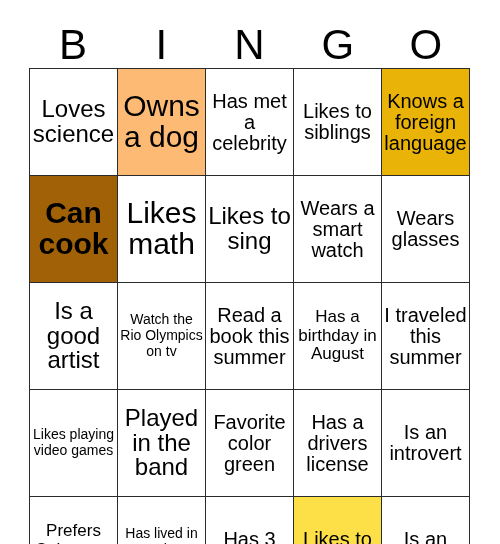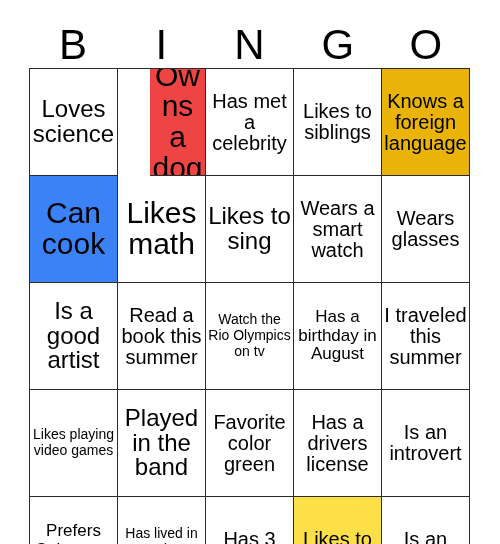--- a/index.html
+++ b/index.html
@@ -98,55 +98,55 @@
       <div class="header-letter">I</div>
       <div class="header-letter">N</div>
       <div class="header-letter">G</div>
       <div class="header-letter">O</div>
     </div>
 
   <div id="bingo-grid" style="border-top-color: rgb(43, 43, 43); border-left-color: rgb(43, 43, 43);">
       <div class="bingo-cell sz-lg" style="border-right-color: rgb(43, 43, 43); border-bottom-color: rgb(43, 43, 43); background: rgb(255, 255, 255); color: rgb(0, 0, 0);">
         <span class="cell-text">Loves science</span>
       </div>
-      <div class="bingo-cell sz-xl" style="border-right-color: rgb(43, 43, 43); border-bottom-color: rgb(43, 43, 43); background: #ef4444; color: rgb(0, 0, 0); margin-left: 32px;">
+      <div class="bingo-cell sz-xl" style="border-right-color: rgb(43, 43, 43); border-bottom-color: rgb(43, 43, 43); background: #fdba74; color: rgb(0, 0, 0);">
         <span class="cell-text">Owns a dog</span>
       </div>
       <div class="bingo-cell sz-md" style="border-right-color: rgb(43, 43, 43); border-bottom-color: rgb(43, 43, 43); background: rgb(255, 255, 255); color: rgb(0, 0, 0);">
         <span class="cell-text">Has met a celebrity</span>
       </div>
       <div class="bingo-cell sz-md" style="border-right-color: rgb(43, 43, 43); border-bottom-color: rgb(43, 43, 43); background: rgb(255, 255, 255); color: rgb(0, 0, 0);">
         <span class="cell-text">Likes to siblings</span>
       </div>
       <div class="bingo-cell sz-md" style="border-right-color: rgb(43, 43, 43); border-bottom-color: rgb(43, 43, 43); background: #eab308; color: rgb(0, 0, 0);">
         <span class="cell-text">Knows a foreign language</span>
       </div>
-      <div class="bingo-cell sz-xl" style="border-right-color: rgb(43, 43, 43); border-bottom-color: rgb(43, 43, 43); background: #3b82f6; color: rgb(0, 0, 0);">
+      <div class="bingo-cell sz-xl" style="border-right-color: rgb(43, 43, 43); border-bottom-color: rgb(43, 43, 43); background: #a16207; color: rgb(0, 0, 0); font-weight: bold;">
         <span class="cell-text">Can cook</span>
       </div>
       <div class="bingo-cell sz-xl" style="border-right-color: rgb(43, 43, 43); border-bottom-color: rgb(43, 43, 43); background: rgb(255, 255, 255); color: rgb(0, 0, 0);">
         <span class="cell-text">Likes math</span>
       </div>
       <div class="bingo-cell sz-lg" style="border-right-color: rgb(43, 43, 43); border-bottom-color: rgb(43, 43, 43); background: rgb(255, 255, 255); color: rgb(0, 0, 0);">
         <span class="cell-text">Likes to sing</span>
       </div>
       <div class="bingo-cell sz-md" style="border-right-color: rgb(43, 43, 43); border-bottom-color: rgb(43, 43, 43); background: rgb(255, 255, 255); color: rgb(0, 0, 0);">
         <span class="cell-text">Wears a smart watch</span>
       </div>
       <div class="bingo-cell sz-md" style="border-right-color: rgb(43, 43, 43); border-bottom-color: rgb(43, 43, 43); background: rgb(255, 255, 255); color: rgb(0, 0, 0);">
         <span class="cell-text">Wears glasses</span>
       </div>
       <div class="bingo-cell sz-lg" style="border-right-color: rgb(43, 43, 43); border-bottom-color: rgb(43, 43, 43); background: rgb(255, 255, 255); color: rgb(0, 0, 0);">
         <span class="cell-text">Is a good artist</span>
       </div>
+      <div class="bingo-cell sz-xs" style="border-right-color: rgb(43, 43, 43); border-bottom-color: rgb(43, 43, 43); background: rgb(255, 255, 255); color: rgb(0, 0, 0);">
+        <span class="cell-text">Watch the Rio Olympics on tv</span>
+      </div>
       <div class="bingo-cell sz-md" style="border-right-color: rgb(43, 43, 43); border-bottom-color: rgb(43, 43, 43); background: rgb(255, 255, 255); color: rgb(0, 0, 0);">
         <span class="cell-text">Read a book this summer</span>
-      </div>
-      <div class="bingo-cell sz-xs" style="border-right-color: rgb(43, 43, 43); border-bottom-color: rgb(43, 43, 43); background: rgb(255, 255, 255); color: rgb(0, 0, 0);">
-        <span class="cell-text">Watch the Rio Olympics on tv</span>
       </div>
       <div class="bingo-cell sz-sm" style="border-right-color: rgb(43, 43, 43); border-bottom-color: rgb(43, 43, 43); background: rgb(255, 255, 255); color: rgb(0, 0, 0);">
         <span class="cell-text">Has a birthday in August</span>
       </div>
       <div class="bingo-cell sz-md" style="border-right-color: rgb(43, 43, 43); border-bottom-color: rgb(43, 43, 43); background: rgb(255, 255, 255); color: rgb(0, 0, 0);">
         <span class="cell-text">I traveled this summer</span>
       </div>
       <div class="bingo-cell sz-xs" style="border-right-color: rgb(43, 43, 43); border-bottom-color: rgb(43, 43, 43); background: rgb(255, 255, 255); color: rgb(0, 0, 0);">
         <span class="cell-text">Likes playing video games</span>
       </div>

